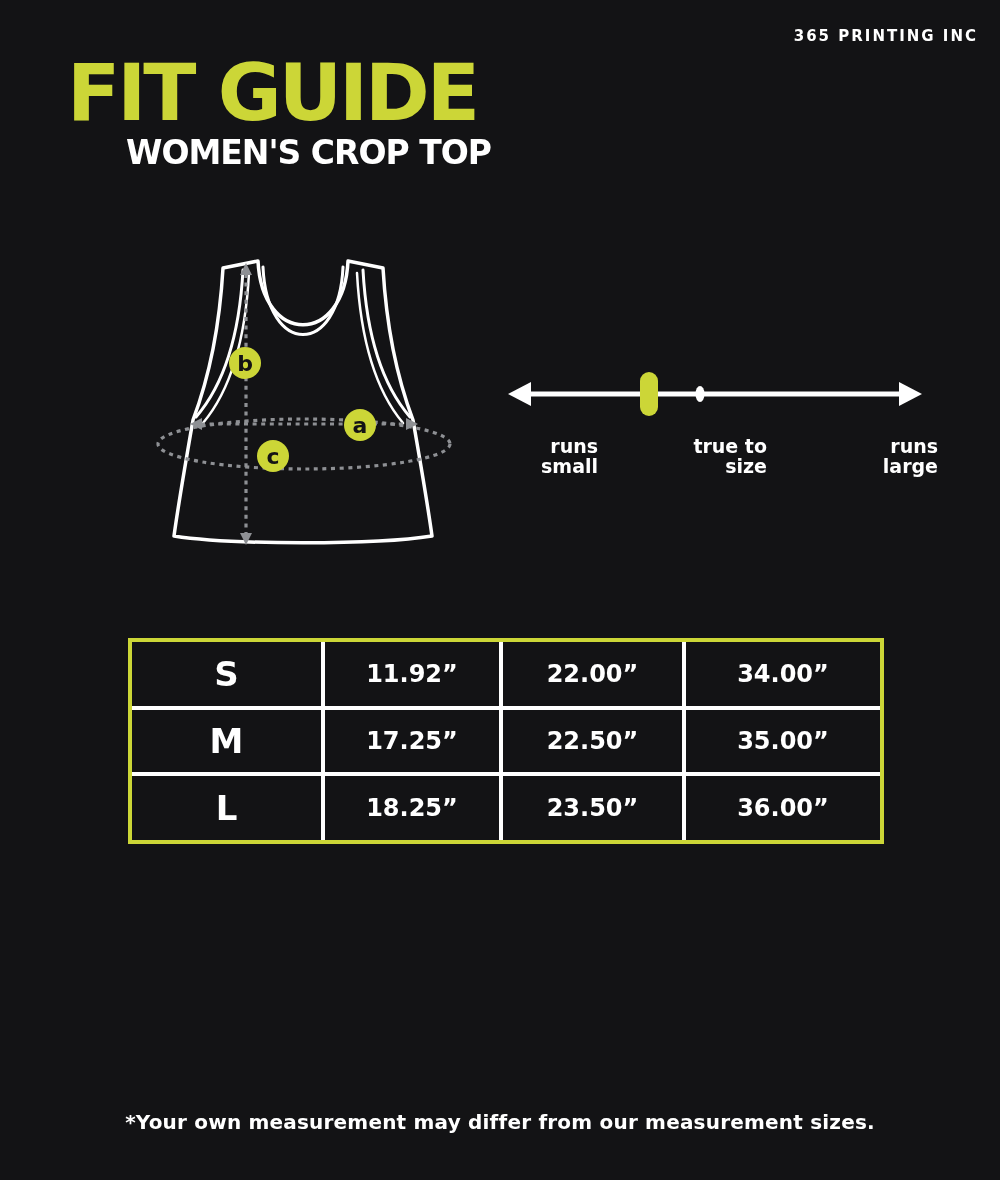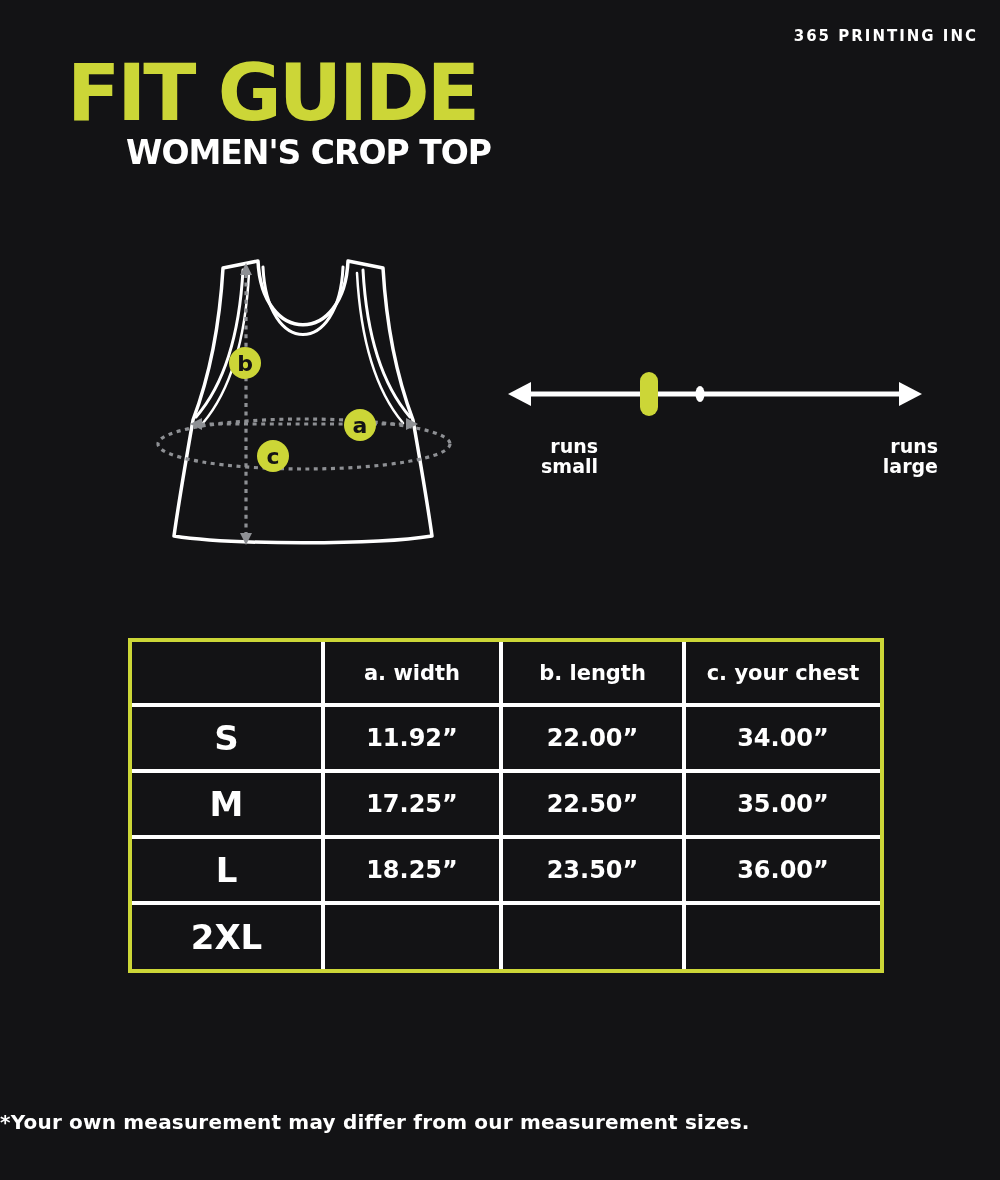--- a/index.html
+++ b/index.html
@@ -60,21 +60,21 @@
   .size-table col.c3{width:196px;}
   .size-table tr{height:66px;}
   .size-table tr.head-row{height:63px;}
   .size-table td:not(:last-child),.size-table th:not(:last-child){border-right:4px solid var(--white);}
   .size-table tr:not(:last-child) td,.size-table tr:not(:last-child) th{border-bottom:4px solid var(--white);}
   .col-head{font-size:21px;}
   .size-cell{font-size:34px;}
   .val-cell{font-size:24px;}
   .footnote{
     position:absolute;left:0;top:1110px;width:1000px;
-    text-align:left;font-size:20px;font-weight:bold;
+    text-align:center;font-size:20px;font-weight:bold;
     color:var(--white);letter-spacing:0.2px;
   }
 </style>
 </head>
 <body>
 
 <div class="page">
 
   <div class="brand">365 PRINTING INC</div>
   <div class="title">FIT GUIDE</div>
@@ -122,63 +122,55 @@
     <polygon points="3,26 26,14 26,38" fill="#ffffff"></polygon>
     <polygon points="417,26 394,14 394,38" fill="#ffffff"></polygon>
     <ellipse cx="195" cy="26" rx="4.5" ry="8" fill="#ffffff"></ellipse>
     <rect x="135" y="4" width="18" height="44" rx="9" fill="#ccd637"></rect>
   </svg>
 
   <div class="scale-label l1">
     <div>runs</div>
     <div>small</div>
   </div>
+  <div class="scale-label l2">
+    <div>true to</div>
+    <div>size</div>
+  </div>
   <div class="scale-label l3">
     <div>runs</div>
     <div>large</div>
   </div>
 
   <div class="table-wrap">
     <table class="size-table">
       <colgroup>
           <col class="c0">
           <col class="c1">
           <col class="c2">
           <col class="c3">
         </colgroup>
       <tbody>
-          <tr class="head-row">
-        <th class="col-head"></th>
-        <th class="col-head">a. width</th>
-        <th class="col-head">b. length</th>
-        <th class="col-head">c. your chest</th>
-      </tr>
       <tr>
         <td class="size-cell">S</td>
         <td class="val-cell">11.92”</td>
         <td class="val-cell">22.00”</td>
         <td class="val-cell">34.00”</td>
       </tr>
       <tr>
         <td class="size-cell">M</td>
         <td class="val-cell">17.25”</td>
         <td class="val-cell">22.50”</td>
         <td class="val-cell">35.00”</td>
       </tr>
       <tr>
         <td class="size-cell">L</td>
         <td class="val-cell">18.25”</td>
         <td class="val-cell">23.50”</td>
         <td class="val-cell">36.00”</td>
       </tr>
-      <tr>
-        <td class="size-cell">2XL</td>
-        <td class="val-cell"></td>
-        <td class="val-cell"></td>
-        <td class="val-cell"></td>
-      </tr>
     </tbody>
       </table>
   </div>
 
   <div class="footnote">*Your own measurement may differ from our measurement sizes.</div>
 
 </div>
 
 </body></html>

